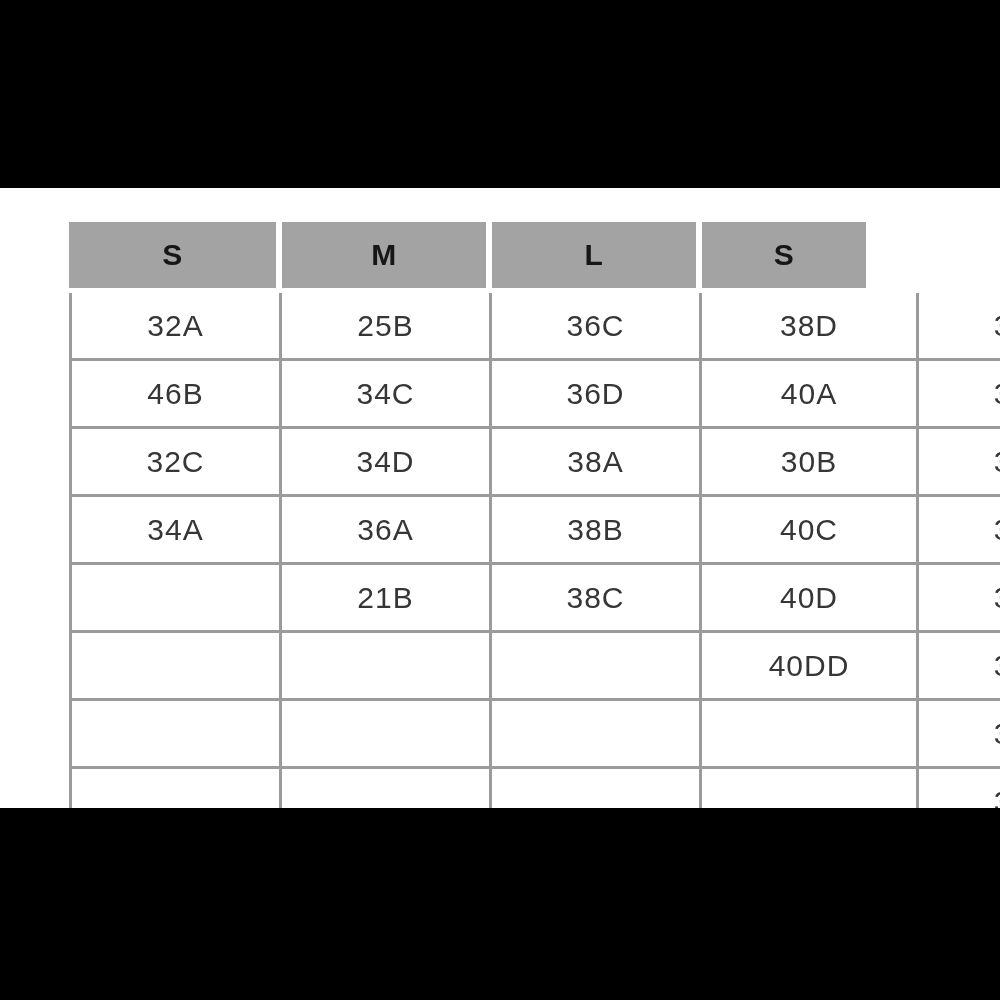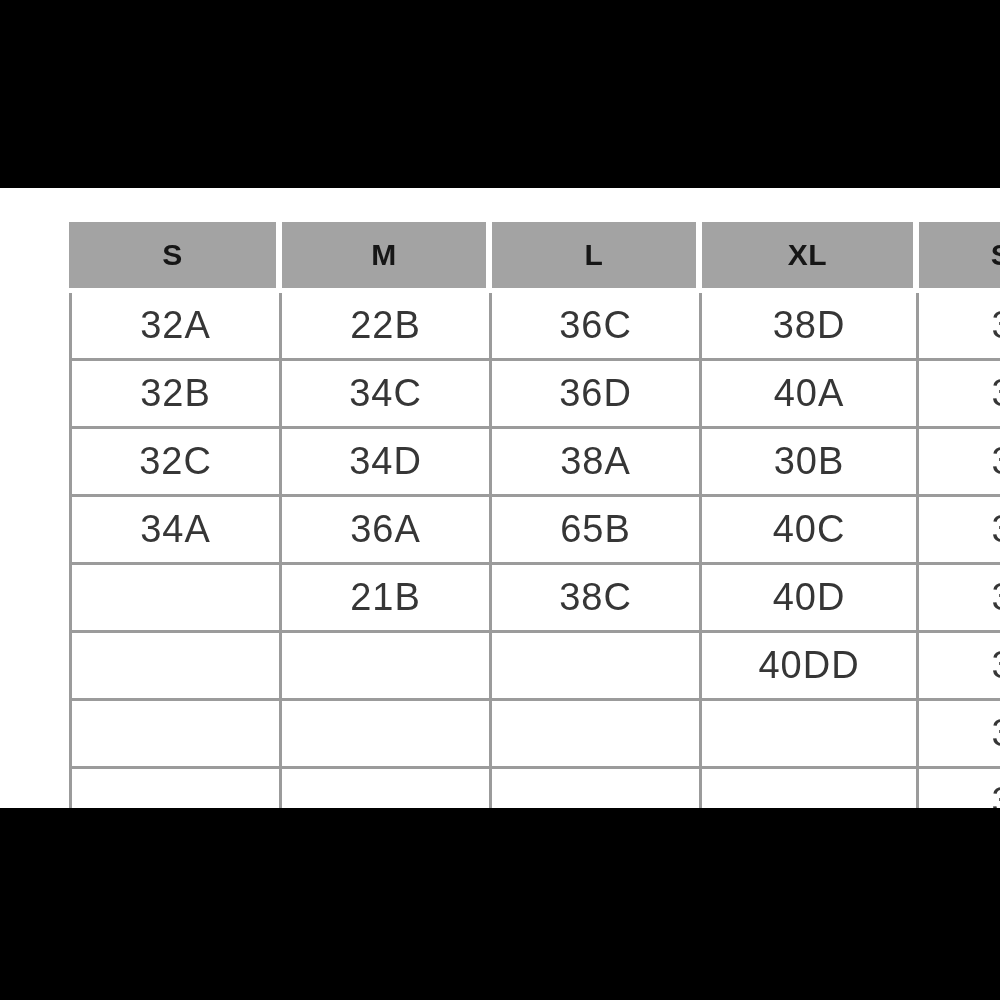--- a/index.html
+++ b/index.html
@@ -69,21 +69,21 @@
     border-collapse: collapse;
     table-layout: fixed;
     width: 1017px;
   }
   table.tbody td {
     border: 3px solid #9b9b9b;
     height: 65px;
     padding: 0;
     text-align: center;
     vertical-align: middle;
-    font-size: 38px;
+    font-size: 30px;
     font-weight: 400;
     color: #363636;
     letter-spacing: 1px;
     background: #ffffff;
     overflow: hidden;
     white-space: nowrap;
   }
   table.tbody tr:first-child td { border-top: none; }
 </style>
 </head>
@@ -91,58 +91,57 @@
 
 <div class="letterbox top"></div>
 
 <div class="panel">
   <div class="chart">
 
     <div class="thead">
       <div class="th c1">S</div>
       <div class="th c2">M</div>
       <div class="th c3">L</div>
-      <div class="th c4">XL</div>
       <div class="th c5">S</div>
     </div>
 
     <table class="tbody">
       <colgroup>
         <col class="c1">
           <col class="c2">
           <col class="c3">
           <col class="c4">
           <col class="c5">
       </colgroup>
       <tbody>
           <tr>
         <td>32A</td>
-        <td>22B</td>
+        <td>25B</td>
         <td>36C</td>
         <td>38D</td>
         <td>3</td>
       </tr>
       <tr>
-        <td>32B</td>
+        <td>46B</td>
         <td>34C</td>
         <td>36D</td>
         <td>40A</td>
         <td>3</td>
       </tr>
       <tr>
         <td>32C</td>
         <td>34D</td>
         <td>38A</td>
         <td>30B</td>
         <td>3</td>
       </tr>
       <tr>
         <td>34A</td>
         <td>36A</td>
-        <td>65B</td>
+        <td>38B</td>
         <td>40C</td>
         <td>3</td>
       </tr>
       <tr>
         <td></td>
         <td>21B</td>
         <td>38C</td>
         <td>40D</td>
         <td>3</td>
       </tr>

